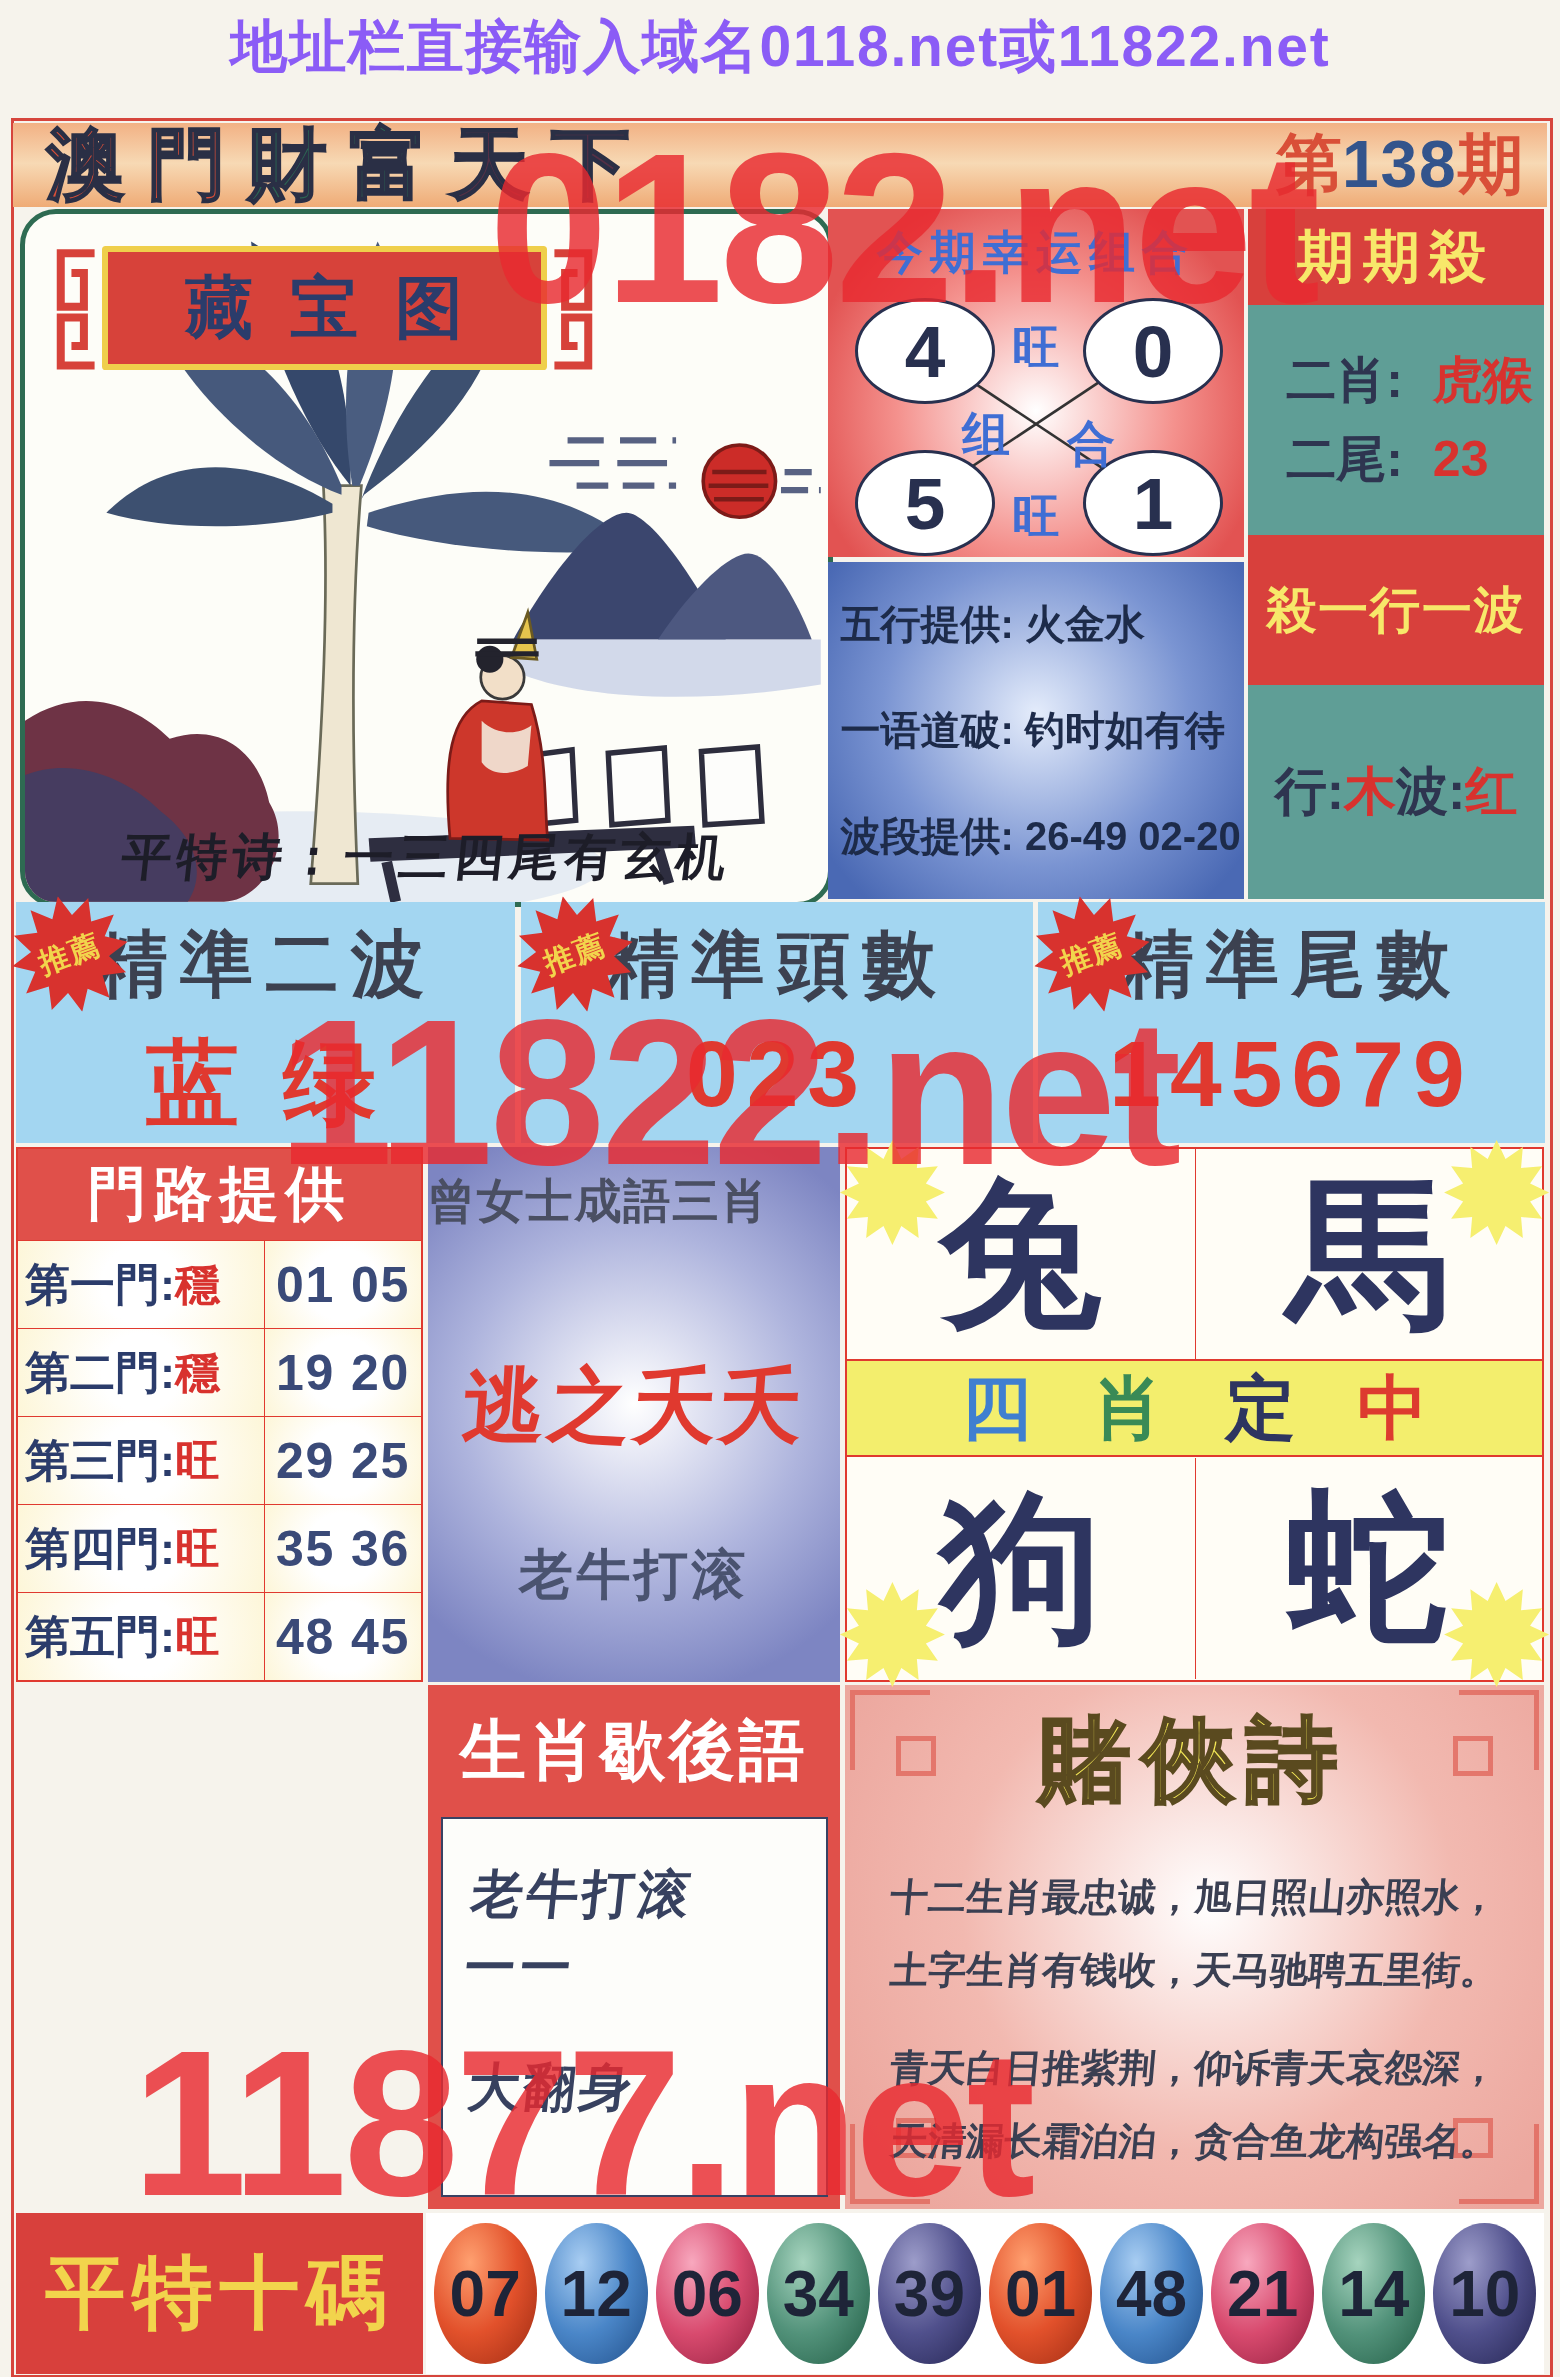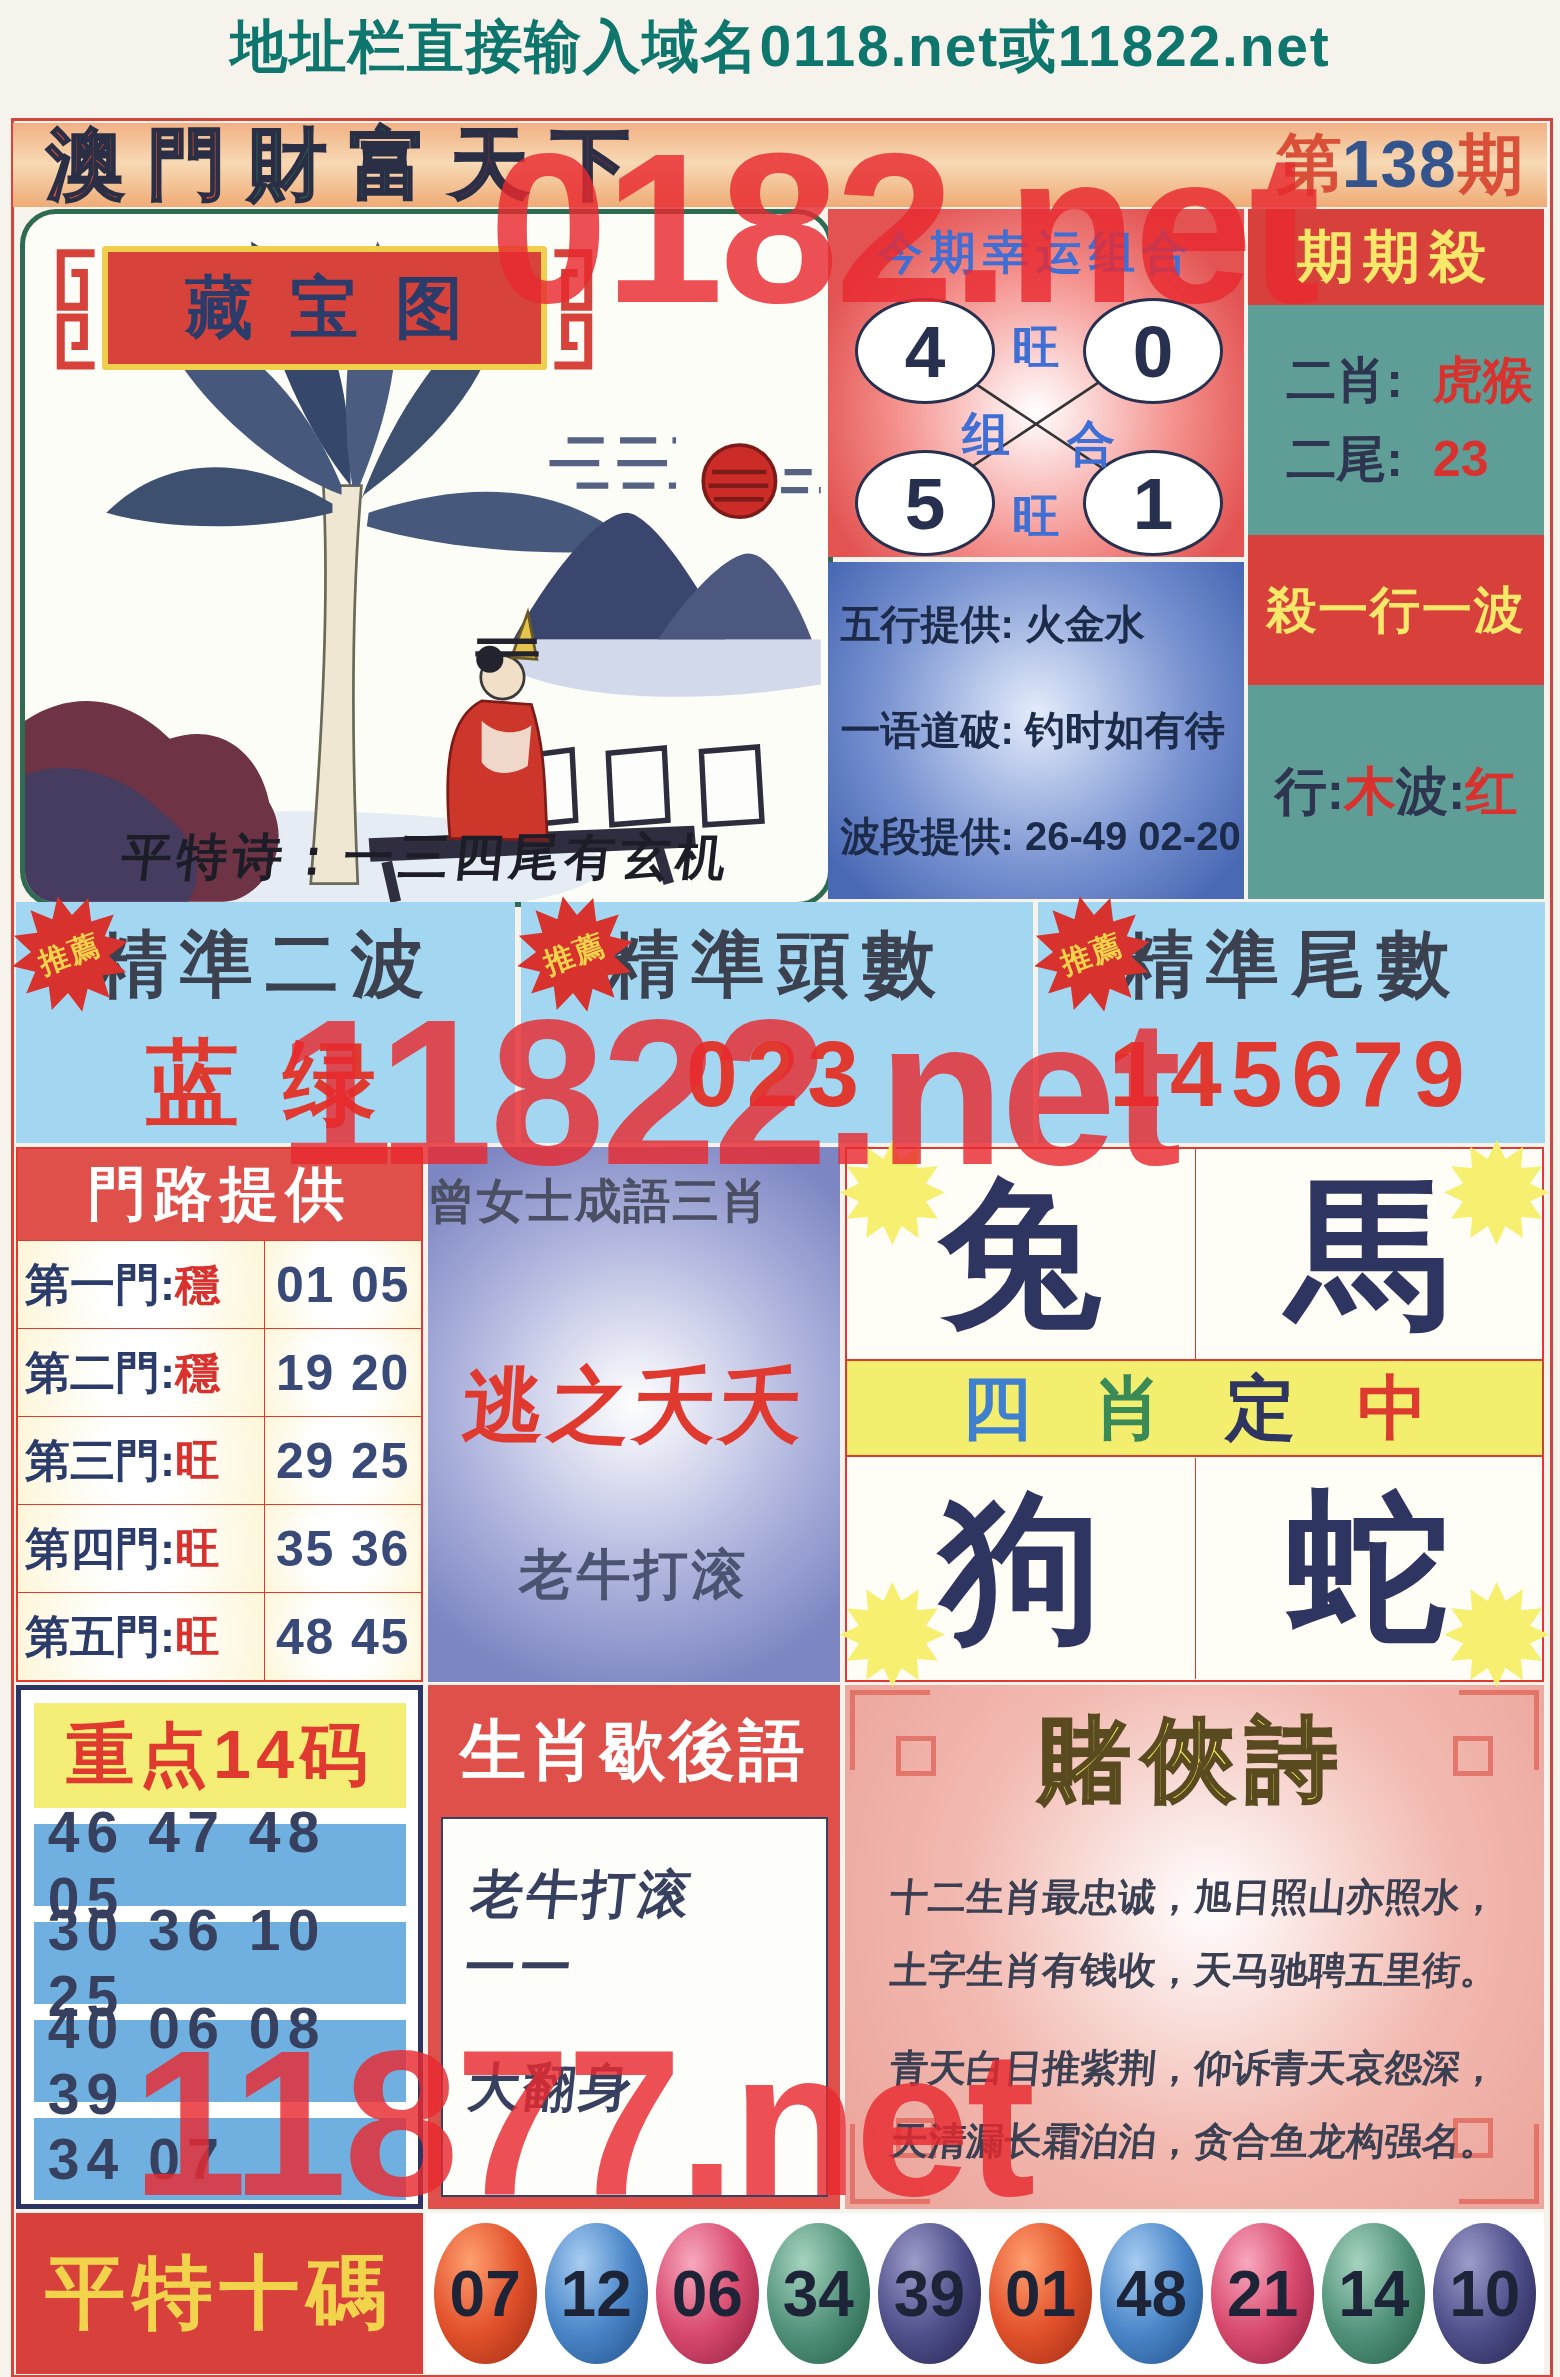--- a/index.html
+++ b/index.html
@@ -1,21 +1,21 @@
 <!DOCTYPE html>
 <html style="font-size:14.3px"><head>
 <meta charset="utf-8">
 <style>
   html,body{margin:0;padding:0;background:#f6f3ec;}
   #page{position:relative;width:1561px;height:2377px;background:#f6f3ec;overflow:hidden;
         font-family:"Liberation Sans","DejaVu Sans",sans-serif;}
   .abs{position:absolute;}
   
   .note-bar{left:0;top:9px;width:1561px;text-align:center;font-size:57px;font-weight:900;
-            color:#0f766e;letter-spacing:1.8px;}
+            color:#8b5cf6;letter-spacing:1.8px;}
   
   .page-frame{left:10.7px;top:118px;width:1536px;height:2254px;border:3.6px solid #d6453c;}
   
   .title-band{left:12.5px;top:123px;width:1534px;height:84px;
       background:linear-gradient(180deg,#f2b184 0%,#f7d9b4 48%,#efab76 100%);
       display:flex;align-items:center;}
   .title-main{margin-left:34px;font-size:78px;font-weight:900;letter-spacing:23px;
       -webkit-text-stroke:2.2px #2a2f45;white-space:nowrap;}
   .tc-red{color:#d94f38;} .tc-green{color:#2c6553;} .tc-purple{color:#543046;}
   .issue{margin-left:auto;margin-right:23px;font-size:66px;font-weight:900;white-space:nowrap;}
@@ -365,29 +365,20 @@
       <span class="c-red">中</span>
     </div>
     <div class="sx-cell" style="left:0;top:314px;">
         <span class="sx-char">狗</span>
       </div>
     <div class="sx-cell" style="right:0;top:314px;">
         <span class="sx-char">蛇</span>
       </div>
   </div>
 
-  <div class="abs zhongdian">
-    <div class="zd-header">
-      <span>重点14码</span>
-    </div>
-    <div class="zd-band">46 47 48 05</div>
-    <div class="zd-band">30 36 10 25</div>
-    <div class="zd-band">40 06 08 39</div>
-    <div class="zd-band">34 07</div>
-  </div>
 
   <div class="abs xiehouyu">
     <div class="xh-header">
       <span>生肖歇後語</span>
     </div>
     <div class="xh-body">
       <div class="xh-line">老牛打滚——</div>
       <div class="xh-line xh-line2">大翻身</div>
     </div>
   </div>

